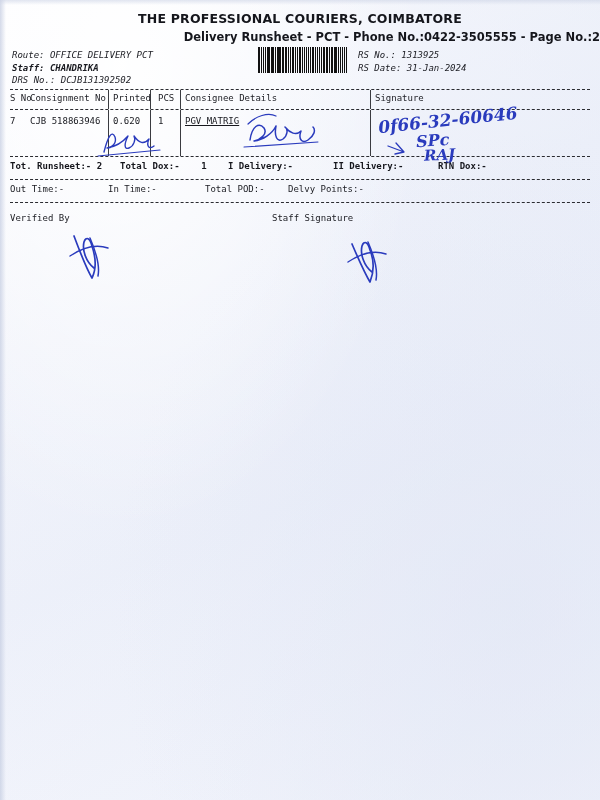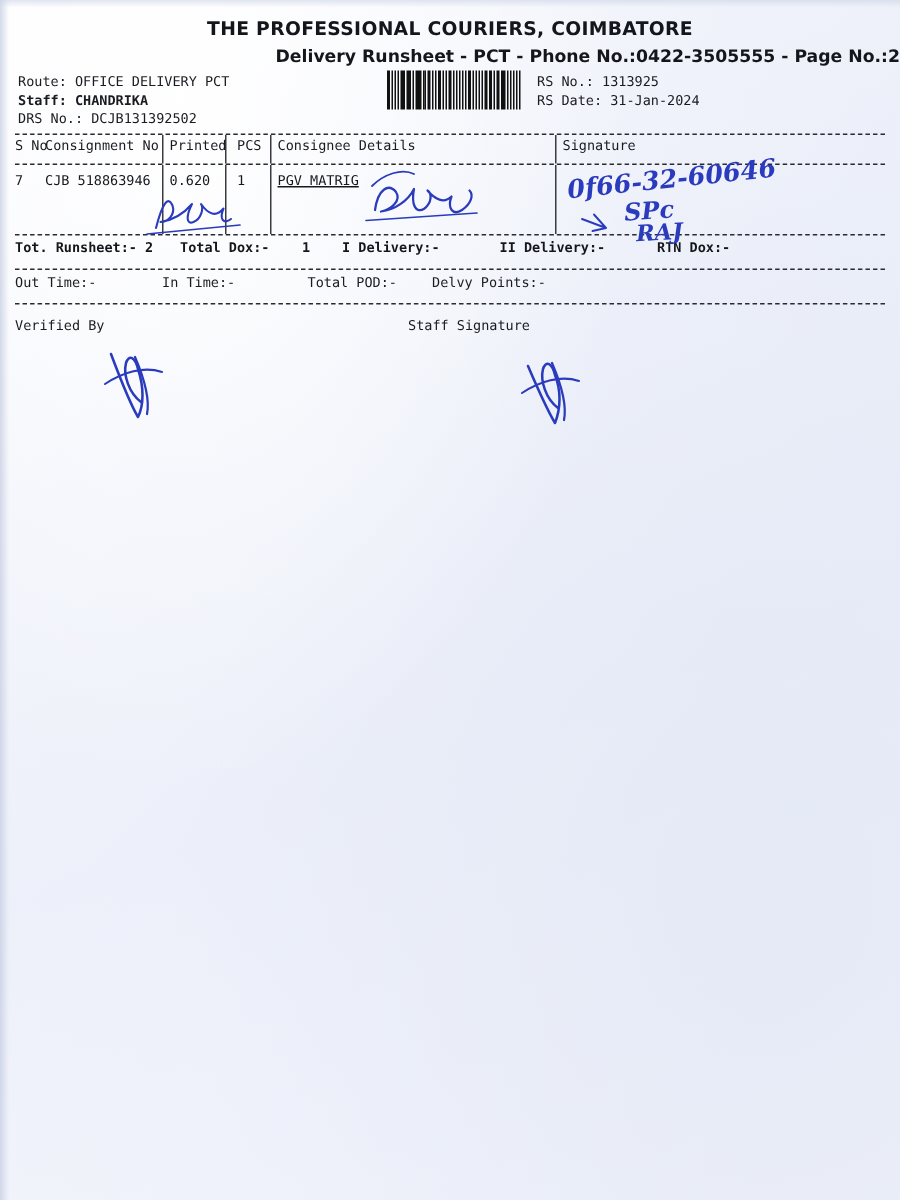--- a/index.html
+++ b/index.html
@@ -67,20 +67,21 @@
     margin-top: 4px;
   }
 
   .meta-block {
     position: relative;
     margin-top: 5px;
     padding: 0 12px 0 12px;
     font-size: 9px;
     color: #1a1b21;
     line-height: 12.5px;
+    font-style: italic;
   }
   .meta-left {
     position: absolute;
     left: 12px;
     top: 0;
     width: 240px;
   }
   .meta-left .row { white-space: pre; }
   .bold { font-weight: bold; }
 

